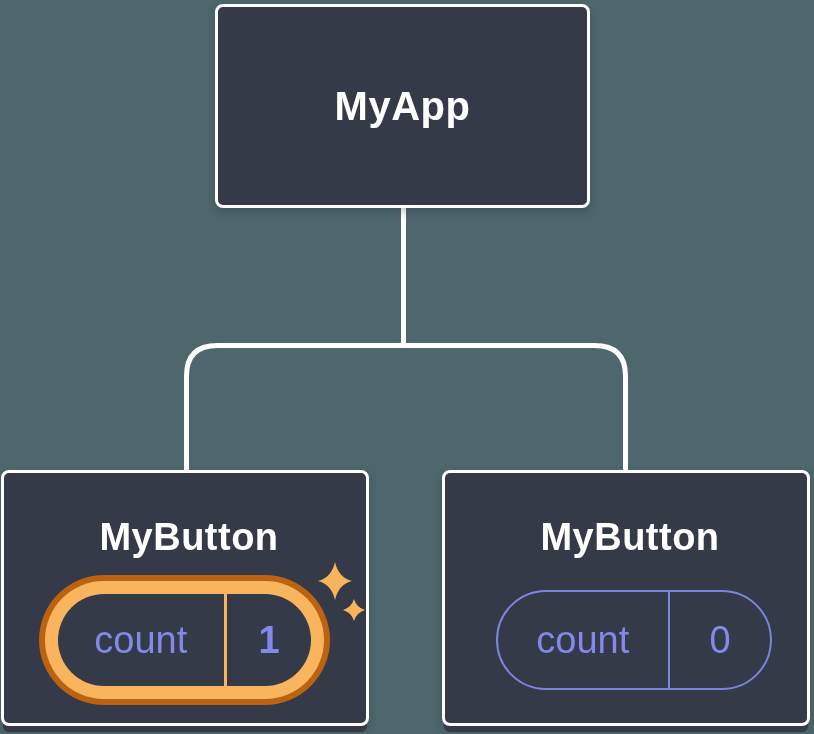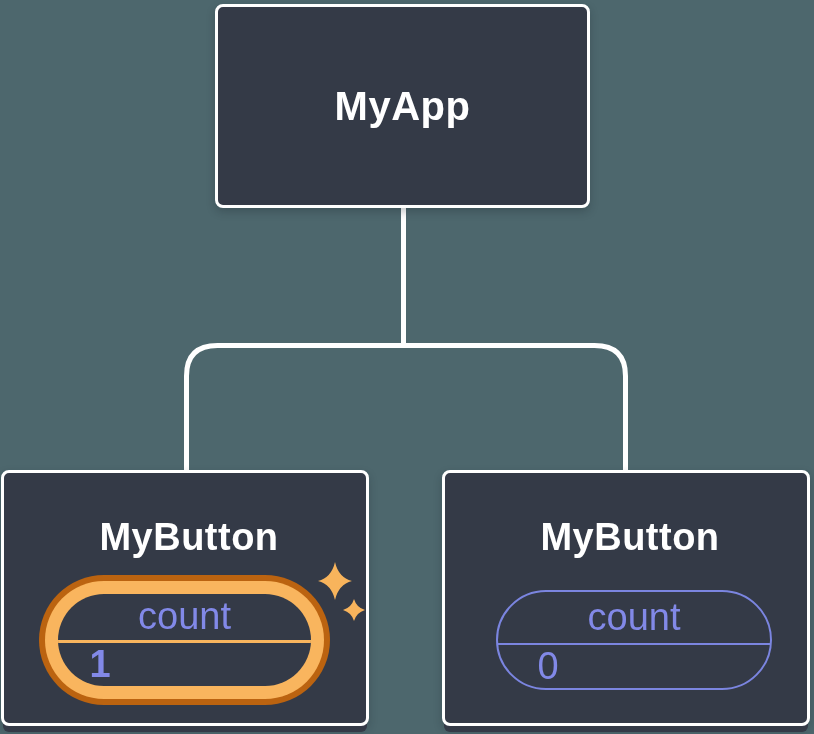--- a/index.html
+++ b/index.html
@@ -45,21 +45,20 @@
   
   .connector { position: absolute; left: 0; top: 0; }
 
   
   .pill {
     box-sizing: border-box;
     display: flex;
     align-items: stretch;
     color: var(--state-accent, #8289E8);
     font-size: 38px;
-    flex-direction: column;
   }
   .cell {
     display: flex; align-items: center; justify-content: center;
     flex: 1 1 auto;
   }
   .cell.value { flex: 0 0 auto; }
   .value-bold { font-weight: 700; }
 
   
   .pill-outline {

